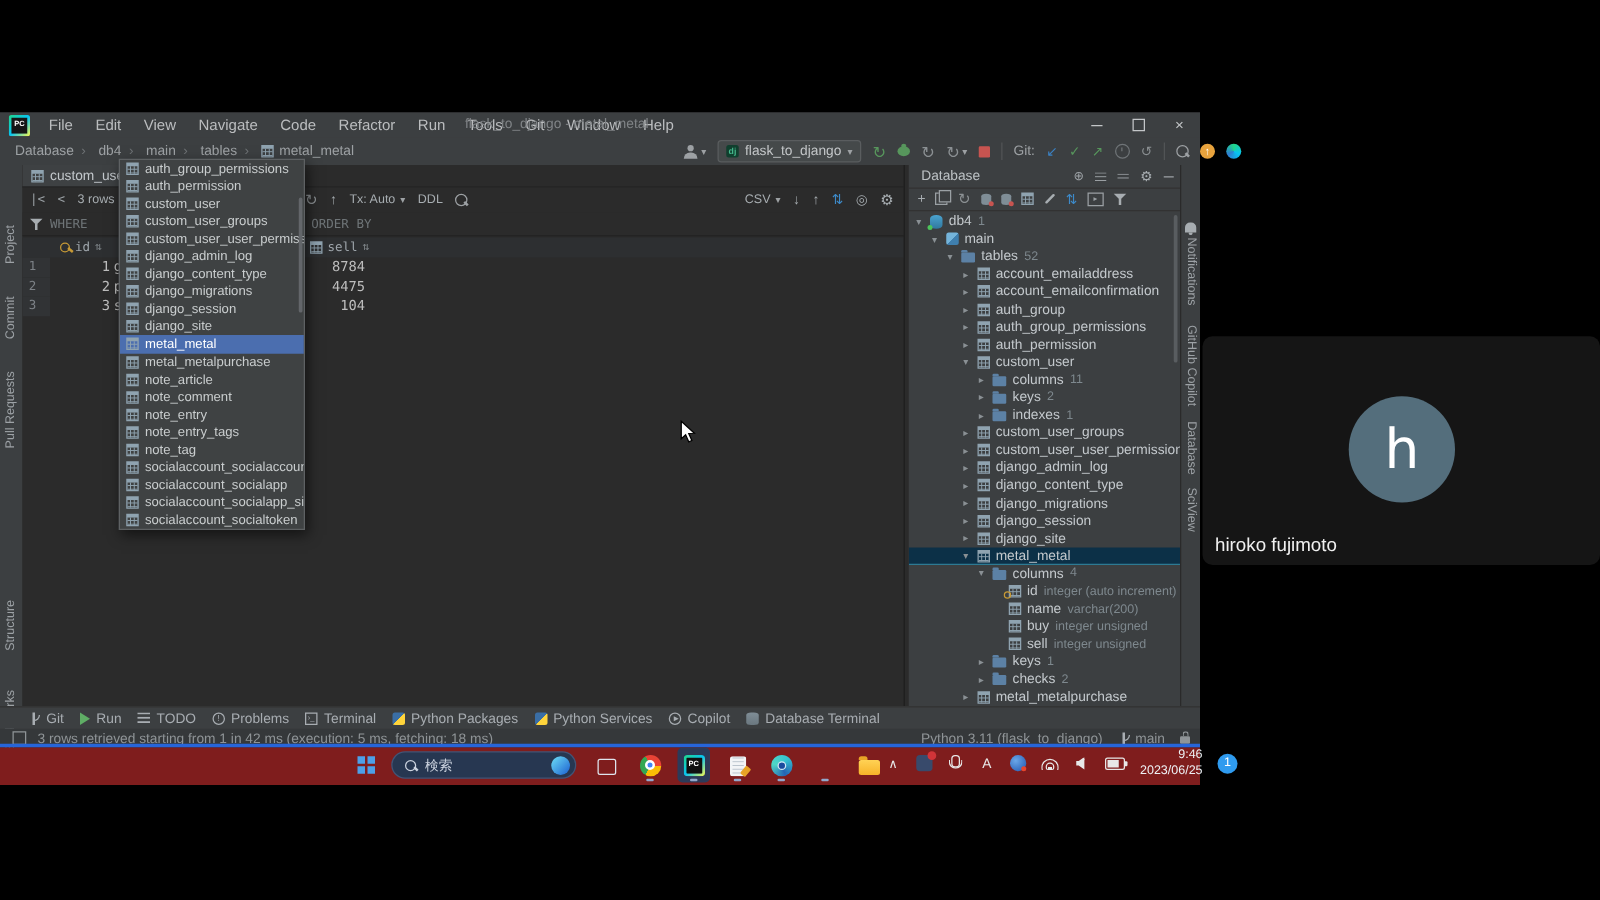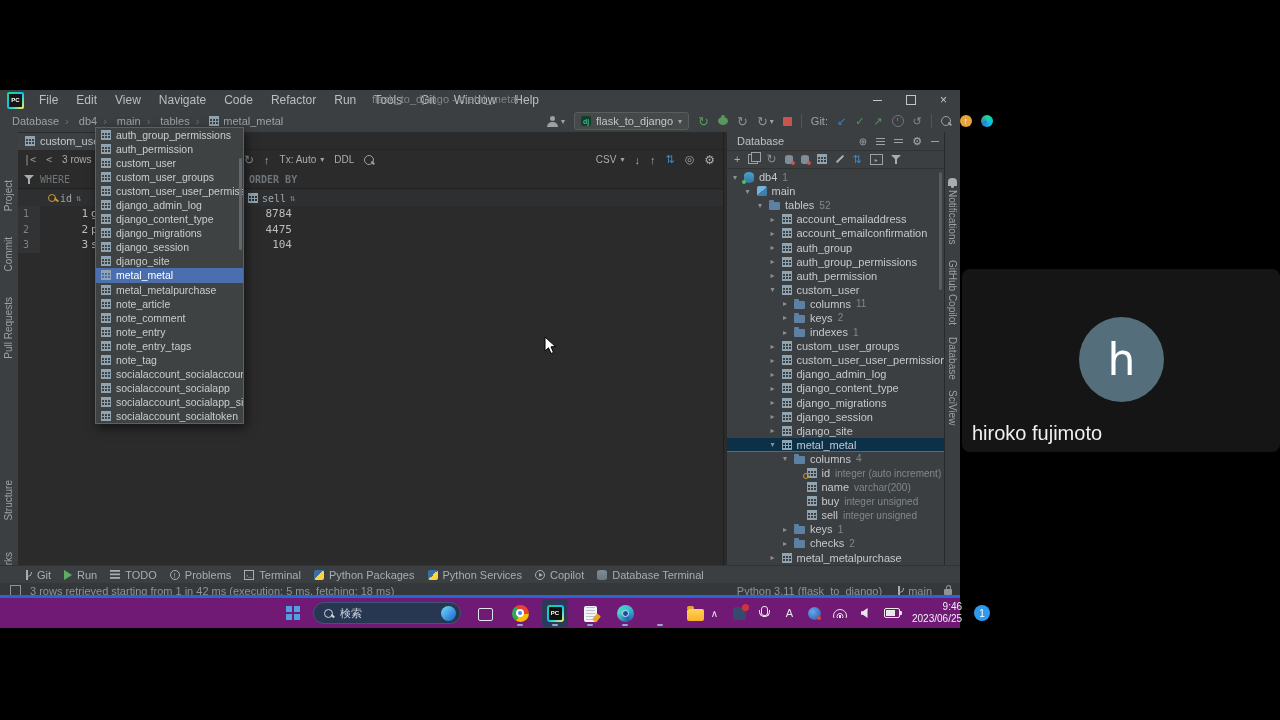--- a/index.html
+++ b/index.html
@@ -184,22 +184,22 @@
   #statusbar{position:absolute;left:0;top:493px;width:100%;height:15px;background:#35383a;
              font-size:11px;color:#8f9497;display:flex;align-items:center;box-sizing:border-box;padding:0 8px;}
   .sb-ico{width:9px;height:9px;border:1px solid #8f9497;margin:0 9px 0 2px;position:relative;}
   .sb-right{margin-left:auto;display:flex;align-items:center;gap:12px;}
   .branch{display:flex;align-items:center;gap:4px;}
   .lock{width:8px;height:6px;background:#8f9497;border-radius:1px;position:relative;margin-top:3px;}
   .lock::before{content:"";position:absolute;left:1.5px;top:-4px;width:5px;height:4px;border:1.5px solid #8f9497;border-bottom:none;border-radius:3px 3px 0 0;box-sizing:border-box;}
 
   
   #accent{position:absolute;left:0;top:595px;width:960px;height:3px;background:#2765d9;}
-  #taskbar{position:absolute;left:0;top:598px;width:960px;height:30px;background:#701a75;
-           display:flex;align-items:center;}
+  #taskbar{position:absolute;left:0;top:598px;width:960px;height:30px;background:#7f1d1d;
+           display:flex;align-items:flex-start;}
   .tb-center{display:flex;align-items:center;gap:11px;margin-left:286px;}
   .win-start{width:6px;height:6px;background:#4da0e8;box-shadow:8px 0 #4da0e8,0 8px #4da0e8,8px 8px #4da0e8;margin:-8px 10px 0 0;}
   .searchpill{width:148px;height:22px;border-radius:11px;background:#273751;border:1px solid #425476;
               display:flex;align-items:center;gap:7px;padding:0 4px 0 10px;box-sizing:border-box;}
   .spmag{width:7px;height:7px;border:1.5px solid #cdd4e0;border-radius:50%;position:relative;flex:none;}
   .spmag::after{content:"";position:absolute;left:5.5px;top:5.5px;width:3.5px;height:1.5px;background:#cdd4e0;transform:rotate(45deg);}
   .sptext{font-size:11px;color:#cdd4e0;flex:1;}
   .bing{width:15px;height:15px;border-radius:50%;background:linear-gradient(135deg,#6ee0f7,#1b5fd0);flex:none;}
   .appbtn{width:26px;height:28px;display:flex;flex-direction:column;align-items:center;justify-content:center;position:relative;}
   .appbtn.active{background:#2c3a58;border-radius:4px;box-shadow:inset 0 0 0 1px #46588013;}
@@ -238,21 +238,21 @@
   .ic-battery::after{content:"";position:absolute;right:-3px;top:2px;width:2px;height:4px;background:#e8e8e8;border-radius:0 1px 1px 0;}
   .clockblk{text-align:right;font-size:10px;color:#eef1f5;line-height:1.25;}
   .traybadge{width:16px;height:16px;border-radius:50%;background:#2f9bef;color:#fff;font-size:10px;
              display:flex;align-items:center;justify-content:center;}
 
   
   #tile{position:absolute;left:962px;top:269px;width:318px;height:183px;background:#151515;border-radius:8px;}
   #avatar{position:absolute;left:117px;top:48px;width:85px;height:85px;border-radius:50%;background:#546e7c;
           color:#fff;font-size:44px;display:flex;align-items:center;justify-content:center;
           font-family:"DejaVu Sans",sans-serif;}
-  #pname{position:absolute;left:10px;bottom:7px;color:#f0f0f0;font-size:20px;}
+  #pname{position:absolute;left:10px;bottom:7px;color:#f0f0f0;font-size:15px;}
 
   
   #cursor{position:absolute;left:544px;top:336px;z-index:99;}
 </style>
 </head>
 <body>
 
 <div id="root">
 
   <div id="ide">
@@ -394,21 +394,21 @@
             <span class="eye">◎</span>
             <span class="gear">⚙</span>
           </span>
         </div>
 
         <div class="filterrow">
           <span class="ffield" style="left:0;width:222px;padding-left:6px;">
             <span class="funnel"></span>
             <span>WHERE</span>
           </span>
-          <span class="ffield" style="left:227px;width:478px;padding-left:4px;font-weight:bold;">
+          <span class="ffield" style="left:227px;width:478px;padding-left:4px;">
             <span>ORDER BY</span>
           </span>
         </div>
 
         <div class="gridhdr">
           <span class="h" style="left:30px;">
             <span class="keyico"></span>
             <span>id</span>
             <span class="sortg">⇅</span>
           </span>

